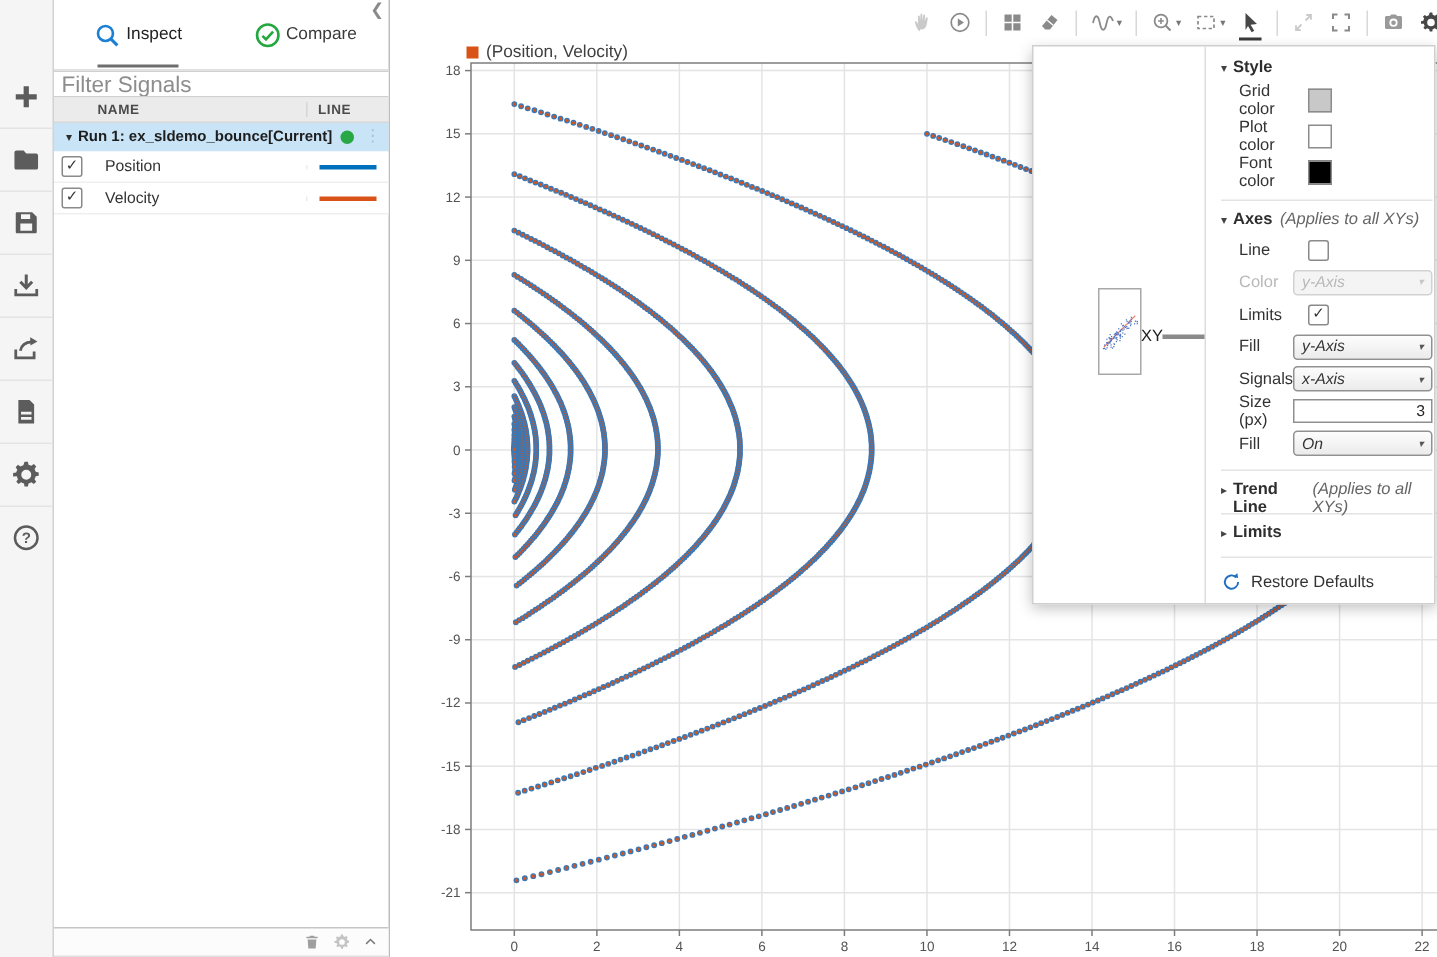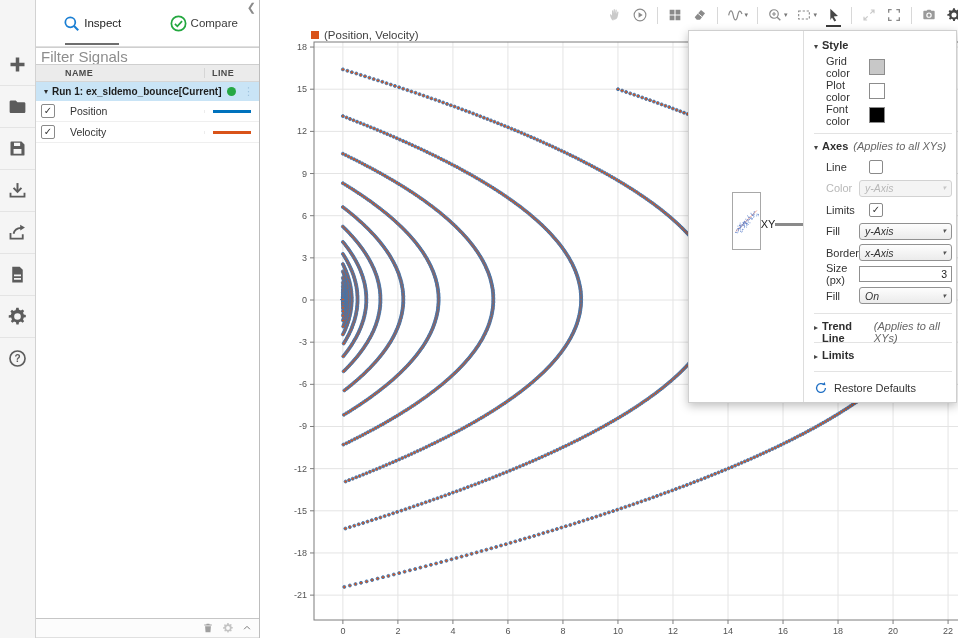--- a/index.html
+++ b/index.html
@@ -3109,21 +3109,21 @@
       <div class="prow axrow">
         <span class="plabel">Fill</span>
         <span class="ctrl">
             <span class="dd">
               <span class="dd-val">y-Axis</span>
               <span class="dd-caret">▾</span>
             </span>
           </span>
       </div>
       <div class="prow axrow">
-        <span class="plabel">Border</span>
+        <span class="plabel">Signals</span>
         <span class="ctrl">
             <span class="dd">
               <span class="dd-val">x-Axis</span>
               <span class="dd-caret">▾</span>
             </span>
           </span>
       </div>
       <div class="prow axrow">
         <span class="plabel">Size (px)</span>
         <span class="ctrl">

